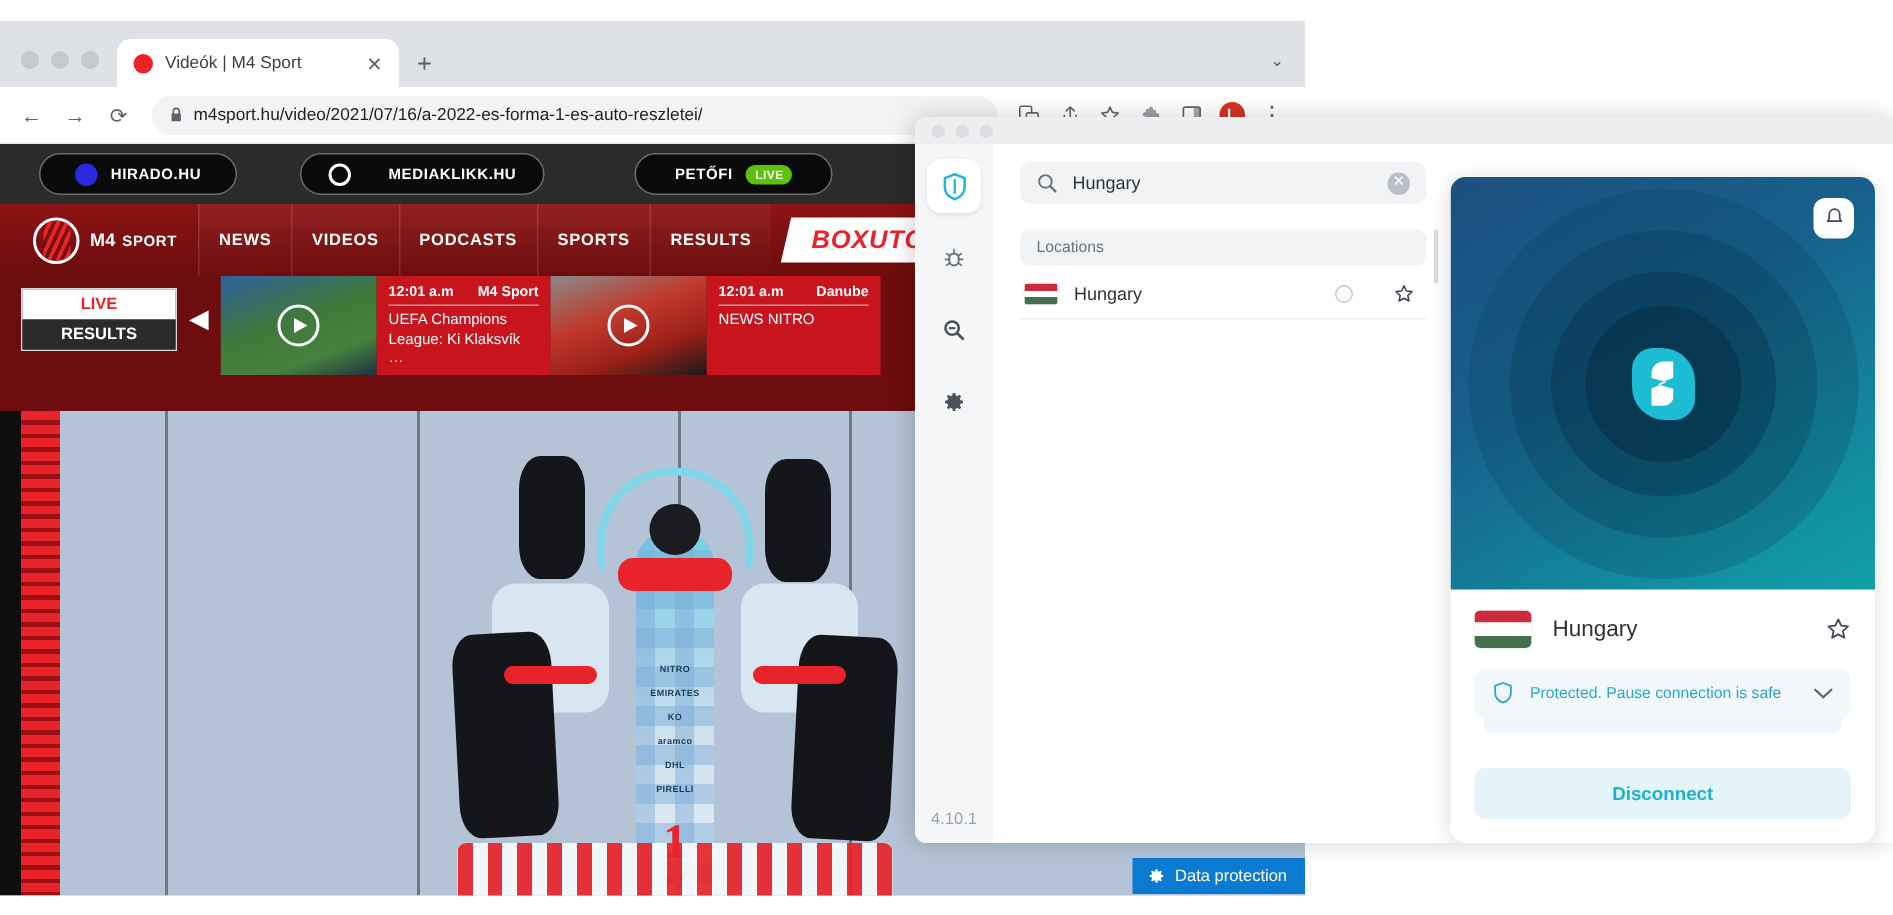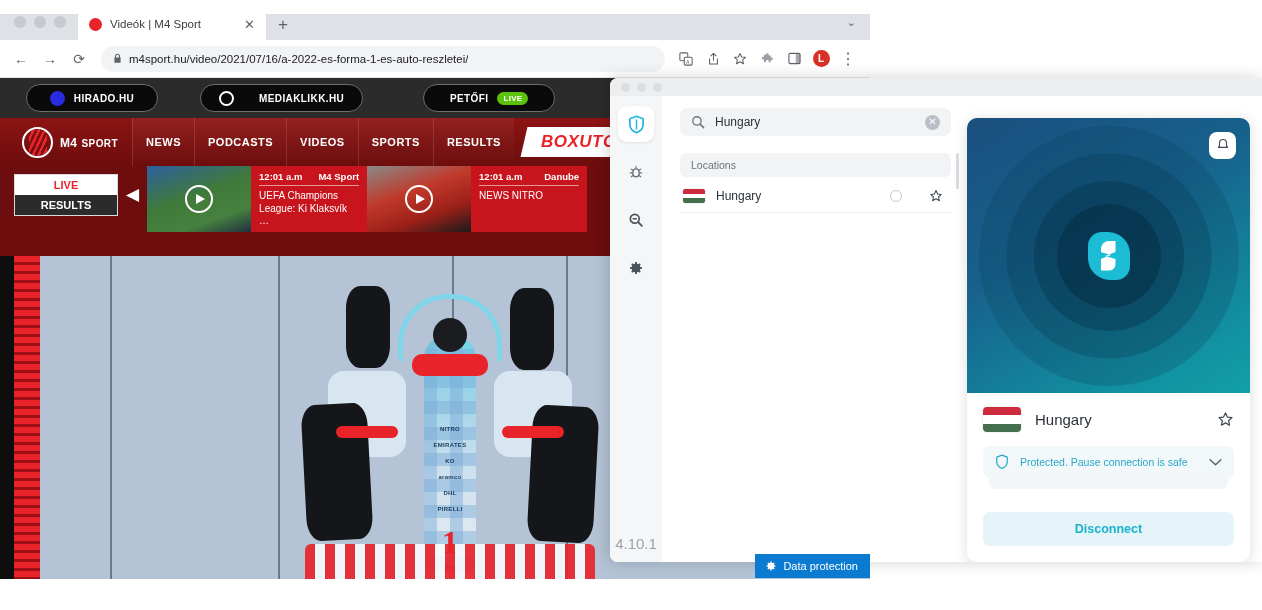--- a/index.html
+++ b/index.html
@@ -12,21 +12,21 @@
   #root { position: relative; width: 1262px; height: 610px; background: #ffffff; }
 
   
   #browser {
     position: absolute; left: 0; top: 14px;
     width: 870px; height: 596px;
     background: #ffffff;
     overflow: hidden;
   }
   .tabstrip {
-    position: relative; height: 26px; background: #dee1e6;
+    position: relative; height: 44px; background: #dee1e6;
     display: flex; align-items: flex-end;
   }
   .tlights { display: flex; gap: 8px; padding: 0 12px 12px 14px; }
   .tl { width: 12px; height: 12px; border-radius: 50%; background: #c6c9ce; }
   .tab {
     position: relative; display: flex; align-items: center; gap: 8px;
     height: 32px; min-width: 188px; max-width: 188px;
     background: #ffffff; border-radius: 9px 9px 0 0;
     padding: 0 8px 0 11px; font-size: 11.5px; color: #3c4043;
   }
@@ -242,21 +242,21 @@
 
   .vpn-rail {
     width: 52px; background: #f5f6f8; display: flex; flex-direction: column;
     align-items: center; padding-top: 10px; position: relative;
   }
   .rail-item {
     width: 36px; height: 36px; margin-bottom: 12px; border-radius: 9px;
     display: flex; align-items: center; justify-content: center; color: #5b6570;
   }
   .rail-item.active { background: #ffffff; box-shadow: 0 1px 3px rgba(0,0,0,.09); }
-  .vpn-version { position: absolute; bottom: 10px; font-size: 15px; color: #9aa3ad; }
+  .vpn-version { position: absolute; bottom: 10px; font-size: 11px; color: #9aa3ad; }
 
   .vpn-list { flex: 1; padding: 12px 16px 0 18px; position: relative; }
   .searchbox {
     height: 28px; background: #f1f3f5; border-radius: 7px; display: flex; align-items: center;
     gap: 10px; padding: 0 11px;
   }
   .searchbox .sq { color: #6a737d; }
   .searchbox input {
     flex: 1; border: none; background: transparent; outline: none;
     font-family: "Liberation Sans", sans-serif; font-size: 12px; color: #2c3238;
@@ -433,22 +433,22 @@
       <div class="navbar">
         <div class="m4logo">
           <span class="m4circle"></span>
           <span class="m4txt">
             <span class="b">M4</span>
             <span class="s">SPORT</span>
           </span>
         </div>
         <div class="navitems">
           <div class="navitem">NEWS</div>
+          <div class="navitem">VIDEOS</div>
           <div class="navitem">PODCASTS</div>
-          <div class="navitem">VIDEOS</div>
           <div class="navitem">SPORTS</div>
           <div class="navitem">RESULTS</div>
         </div>
         <div class="navlogos">
           <div class="boxutca">
             <span>BOXUTCA</span>
           </div>
           <div class="ucl">
             <span class="ucl-in">
               <span class="ucl-ball"></span>

